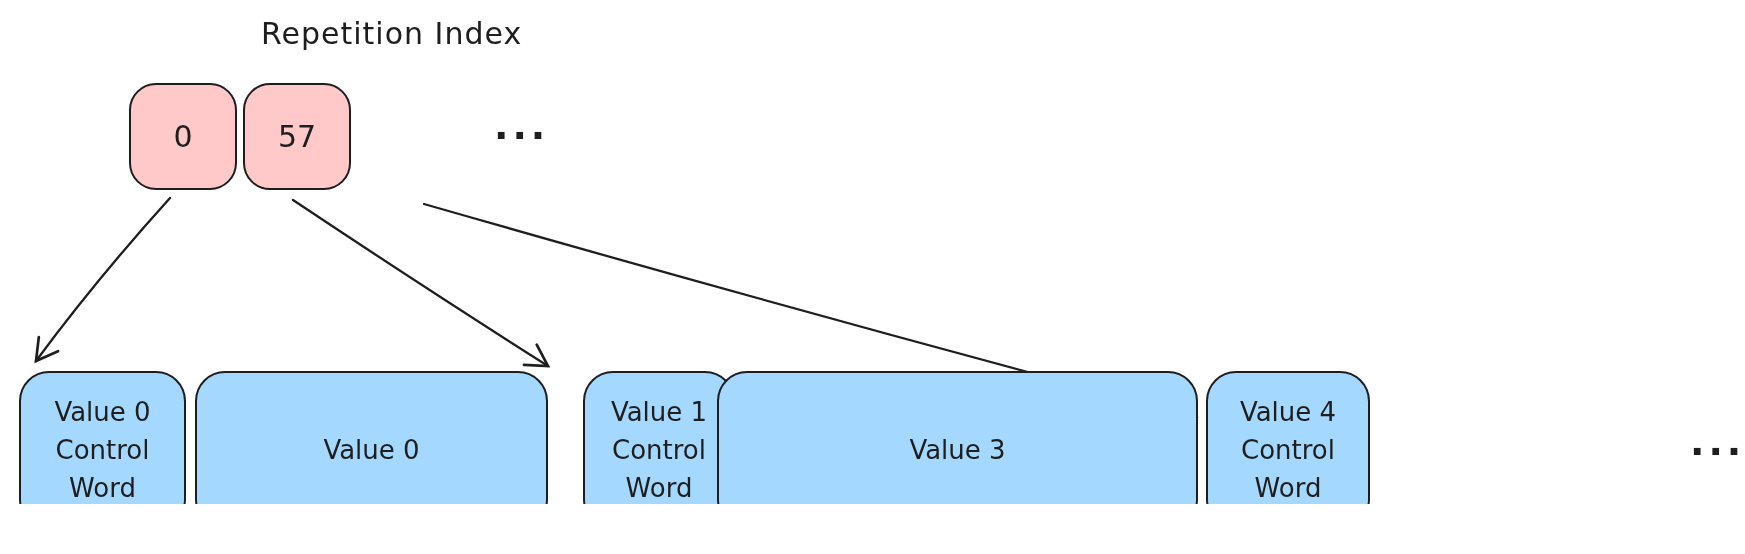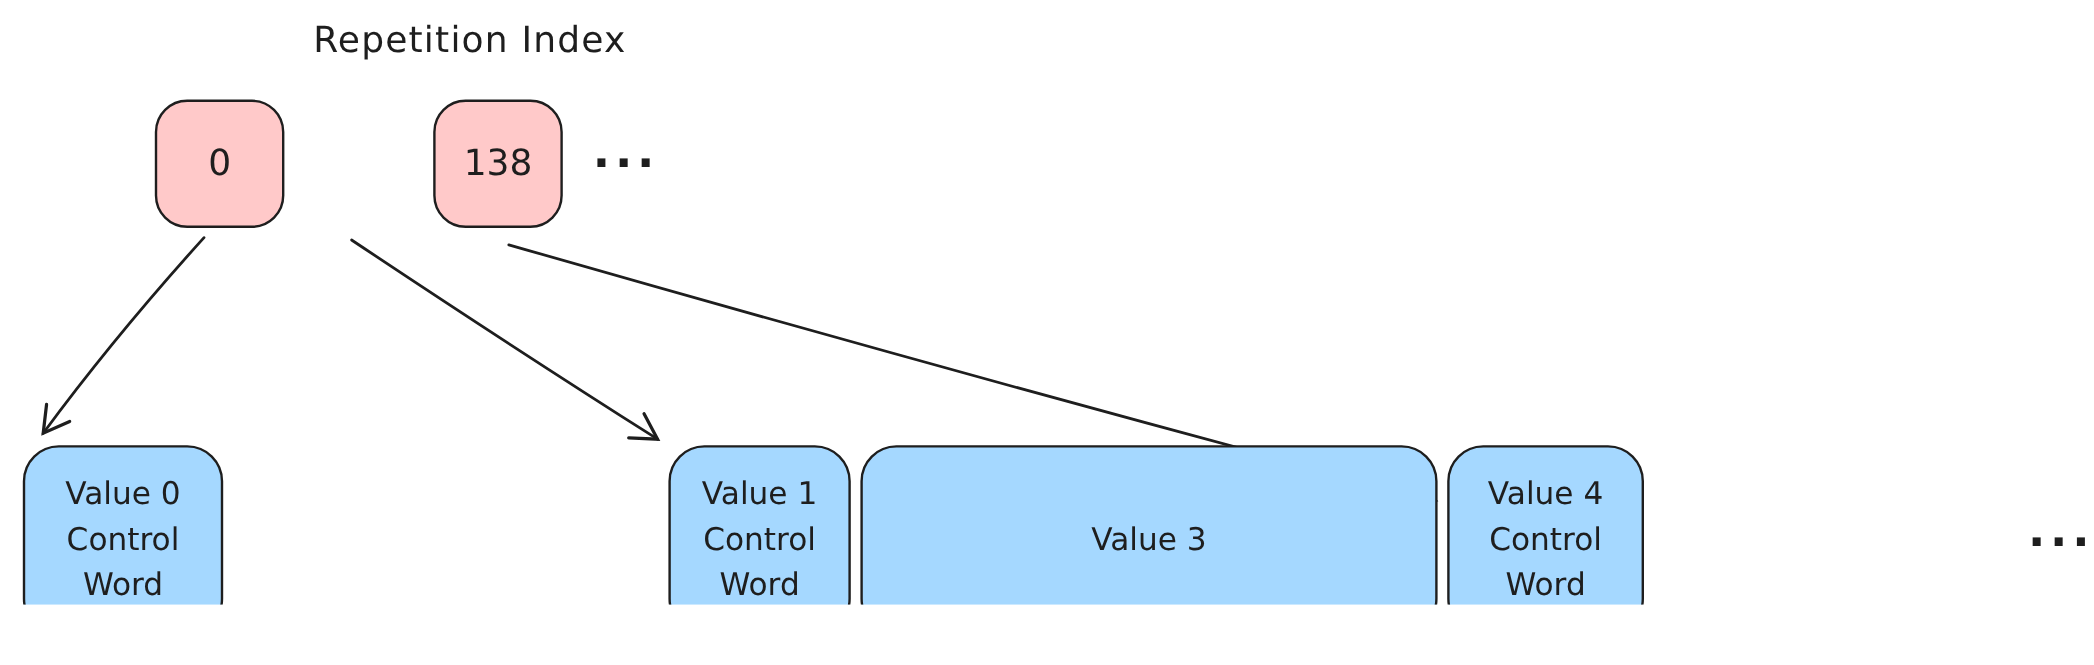--- a/index.html
+++ b/index.html
@@ -55,21 +55,21 @@
     align-items: center;
     justify-content: center;
     text-align: center;
     font-size: 26px;
     line-height: 38px;
     padding: 16px 10px;
     box-sizing: border-box;
   }
   .blk.b0 { left: 19px;   width: 167px; }
   .blk.b1 { left: 195px;  width: 353px; }
-  .blk.b2 { left: 557px;  width: 152px; }
+  .blk.b2 { left: 583px;  width: 152px; }
   .blk.b3 { left: 717px;  width: 481px; }
   .blk.b4 { left: 1206px; width: 164px; }
   .blk.b5 { left: 1378px; width: 280px; }
   .dots {
     position: absolute;
     font-size: 38px;
     font-weight: bold;
     letter-spacing: 4px;
     color: #1e1e1e;
     white-space: nowrap;
@@ -88,39 +88,42 @@
 </head>
 <body>
 
 <div class="canvas">
 
   <div class="title">Repetition Index</div>
 
   <div class="idx-cell c0">
     <span>0</span>
   </div>
-  <div class="idx-cell c2">
-    <span>138</span>
+  <div class="idx-cell c1">
+    <span>57</span>
   </div>
   <div class="dots top">...</div>
 
   <svg class="arrows" viewBox="0 0 1745 554" xmlns="http://www.w3.org/2000/svg">
     <defs>
       <marker id="ah" viewBox="0 0 10 10" refX="8.5" refY="5" markerWidth="13" markerHeight="13" orient="auto-start-reverse">
         <path d="M1.5,1 L8.5,5 L1.5,9" fill="none" stroke="#1e1e1e" stroke-width="0.9" stroke-linecap="round"></path>
       </marker>
     </defs>
     <path d="M 170 198 Q 95 281 36 361" fill="none" stroke="#1e1e1e" stroke-width="2.3" stroke-linecap="round" marker-end="url(#ah)"></path>
     <path d="M 293 200 Q 428 290 548 366" fill="none" stroke="#1e1e1e" stroke-width="2.3" stroke-linecap="round" marker-end="url(#ah)"></path>
     <path d="M 424 204 Q 818 317 1196 417" fill="none" stroke="#1e1e1e" stroke-width="2.3" stroke-linecap="round" marker-end="url(#ah)"></path>
   </svg>
 
   <div class="blk b0">
     <span>Value 0 Control Word</span>
   </div>
+  <div class="blk b1">
+    <span>Value 0</span>
+  </div>
   <div class="blk b2">
     <span>Value 1 Control Word</span>
   </div>
   <div class="blk b3">
     <span>Value 3</span>
   </div>
   <div class="blk b4">
     <span>Value 4 Control Word</span>
   </div>
   <div class="dots bottom">...</div>

